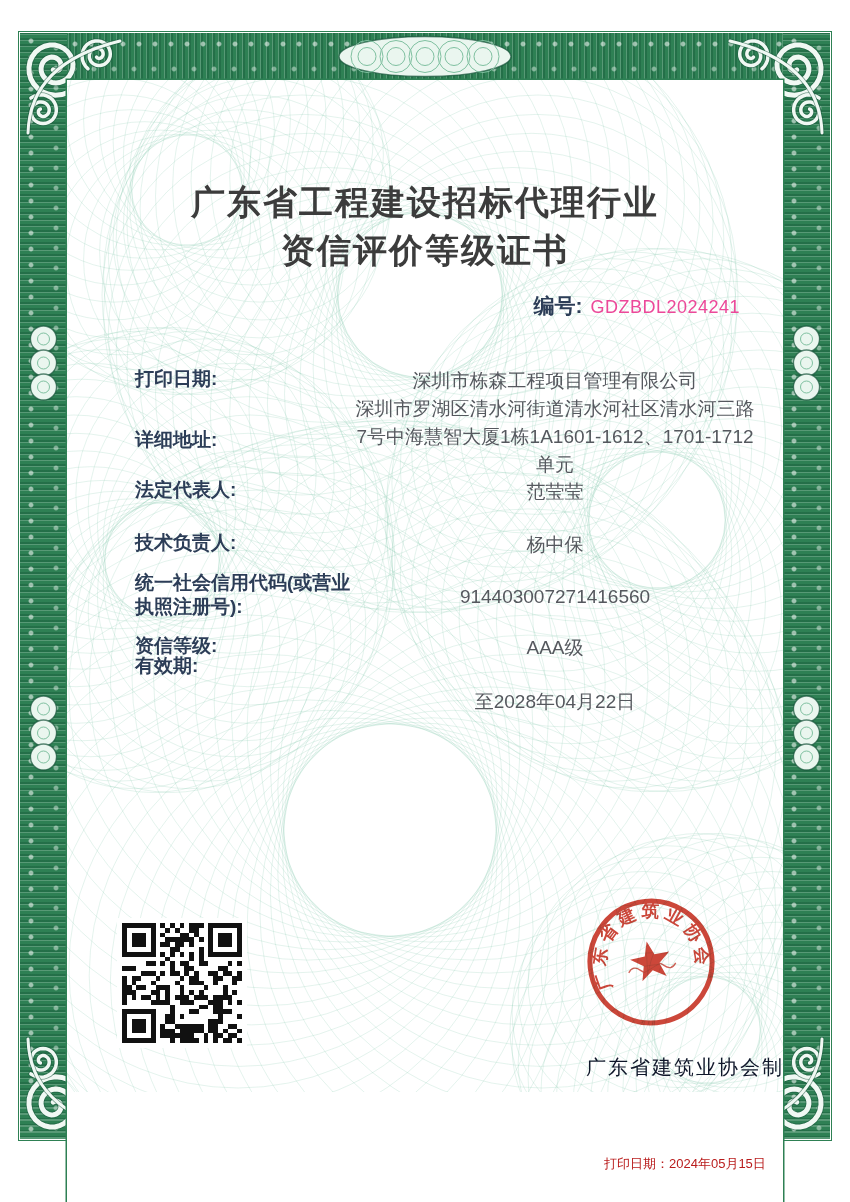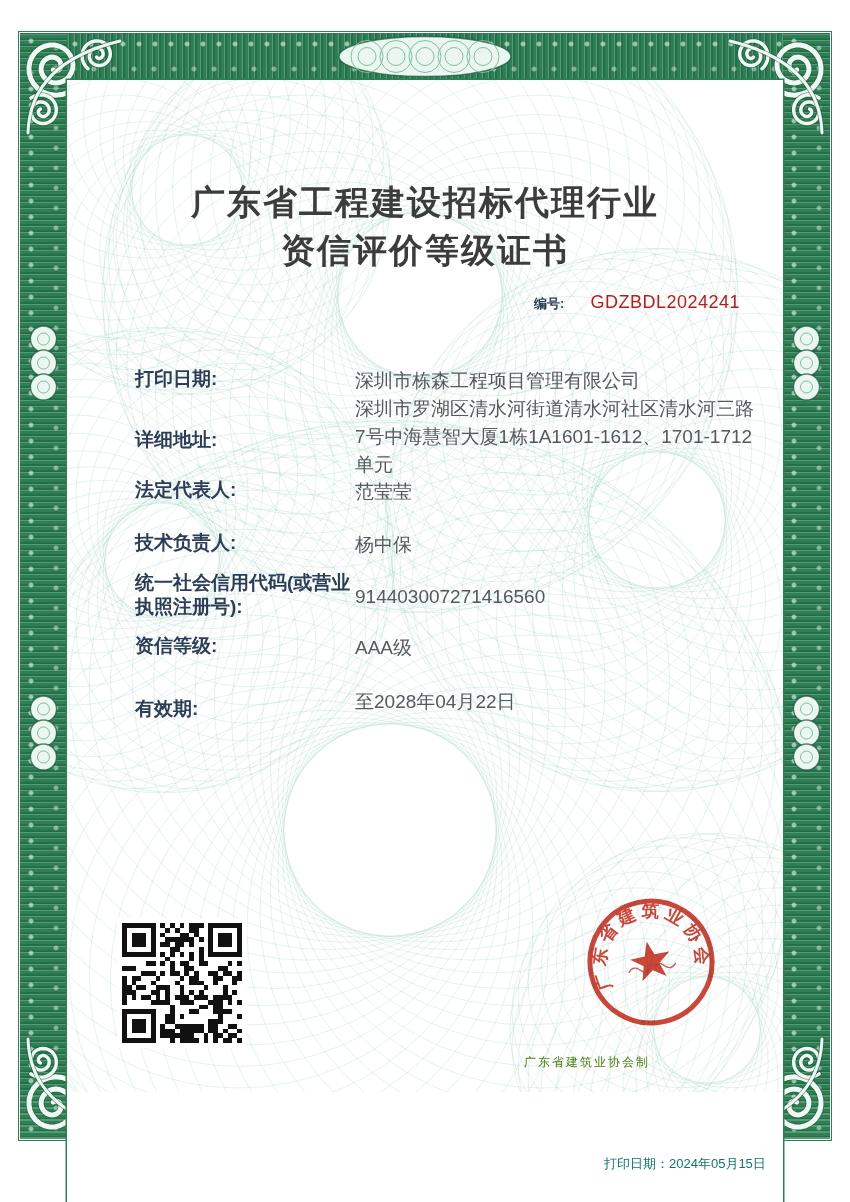--- a/index.html
+++ b/index.html
@@ -34,48 +34,48 @@
 
   
   .content{position:absolute;left:67px;top:80px;width:716px;height:1156px;background:#ffffff;
     box-shadow:0 0 0 1.5px #2e8054;overflow:hidden;}
   #guilloche{position:absolute;left:0;top:0;width:716px;height:1012px;}
 
   .title{position:absolute;left:0;top:98px;width:716px;text-align:center;
     font-size:34px;font-weight:700;color:#3c3c3c;letter-spacing:2px;line-height:48px;}
 
   .serial{position:absolute;top:212px;right:43px;white-space:nowrap;}
-  .serial-label{font-size:13px;font-weight:700;color:#2c3d57;}
-  .serial-value{font-size:18px;color:#b91c1c;letter-spacing:.5px;margin-left:26px;text-align:right;}
+  .serial-label{font-size:21px;font-weight:700;color:#2c3d57;}
+  .serial-value{font-size:18px;color:#ec4899;letter-spacing:.5px;margin-left:8px;text-align:right;}
 
   .flabel{position:absolute;left:68px;width:228px;font-size:19px;font-weight:700;
     color:#2c3d57;line-height:24px;}
-  .fvalue{position:absolute;left:288px;width:400px;font-size:19px;color:#55585e;line-height:28px;}
+  .fvalue{position:absolute;left:288px;width:400px;font-size:19px;color:#55585e;line-height:28px;text-align:center;}
   .r1 .flabel{top:287px}.r1 .fvalue{top:287px}
   .r2 .flabel{top:348px}.r2 .fvalue{top:315px}
   .r3 .flabel{top:398px}.r3 .fvalue{top:398px}
   .r4 .flabel{top:451px}.r4 .fvalue{top:451px}
   .r5 .flabel{top:491px}.r5 .fvalue{top:503px}
   .r6 .flabel{top:554px}.r6 .fvalue{top:554px}
-  .r7 .flabel{top:617px}.r7 .fvalue{top:608px}
+  .r7 .flabel{top:574px}.r7 .fvalue{top:608px}
 
   .qr{position:absolute;left:50px;top:838px;width:120px;height:120px;background:#ffffff;
     padding:5px;}
   #qr-svg{display:block;width:120px;height:120px;}
 
   .seal{position:absolute;left:514px;top:812px;width:140px;height:140px;opacity:.93;
     mix-blend-mode:multiply;}
 
   .issue-date{position:absolute;left:447px;top:944px;width:260px;text-align:center;
     font-size:23px;color:#53575c;letter-spacing:1px;}
-  .issuer{position:absolute;left:457px;top:974px;width:260px;text-align:left;
-    font-size:12px;color:#4d7c0f;letter-spacing:2px;}
+  .issuer{position:absolute;left:457px;top:974px;width:260px;text-align:right;
+    font-size:20px;color:#0f172a;letter-spacing:2px;}
 
   .footer-left{position:absolute;left:33px;top:1167px;font-size:13px;color:#4e5258;}
-  .footer-right{position:absolute;left:604px;top:1155px;font-size:13px;color:#0f766e;}
+  .footer-right{position:absolute;left:604px;top:1155px;font-size:13px;color:#b91c1c;}
 </style>
 </head>
 <body>
 
 <div class="page">
 
   <div class="frame">
     <div class="frame-line-outer"></div>
     <div class="band band-top"></div>
     <div class="band band-bottom"></div>

